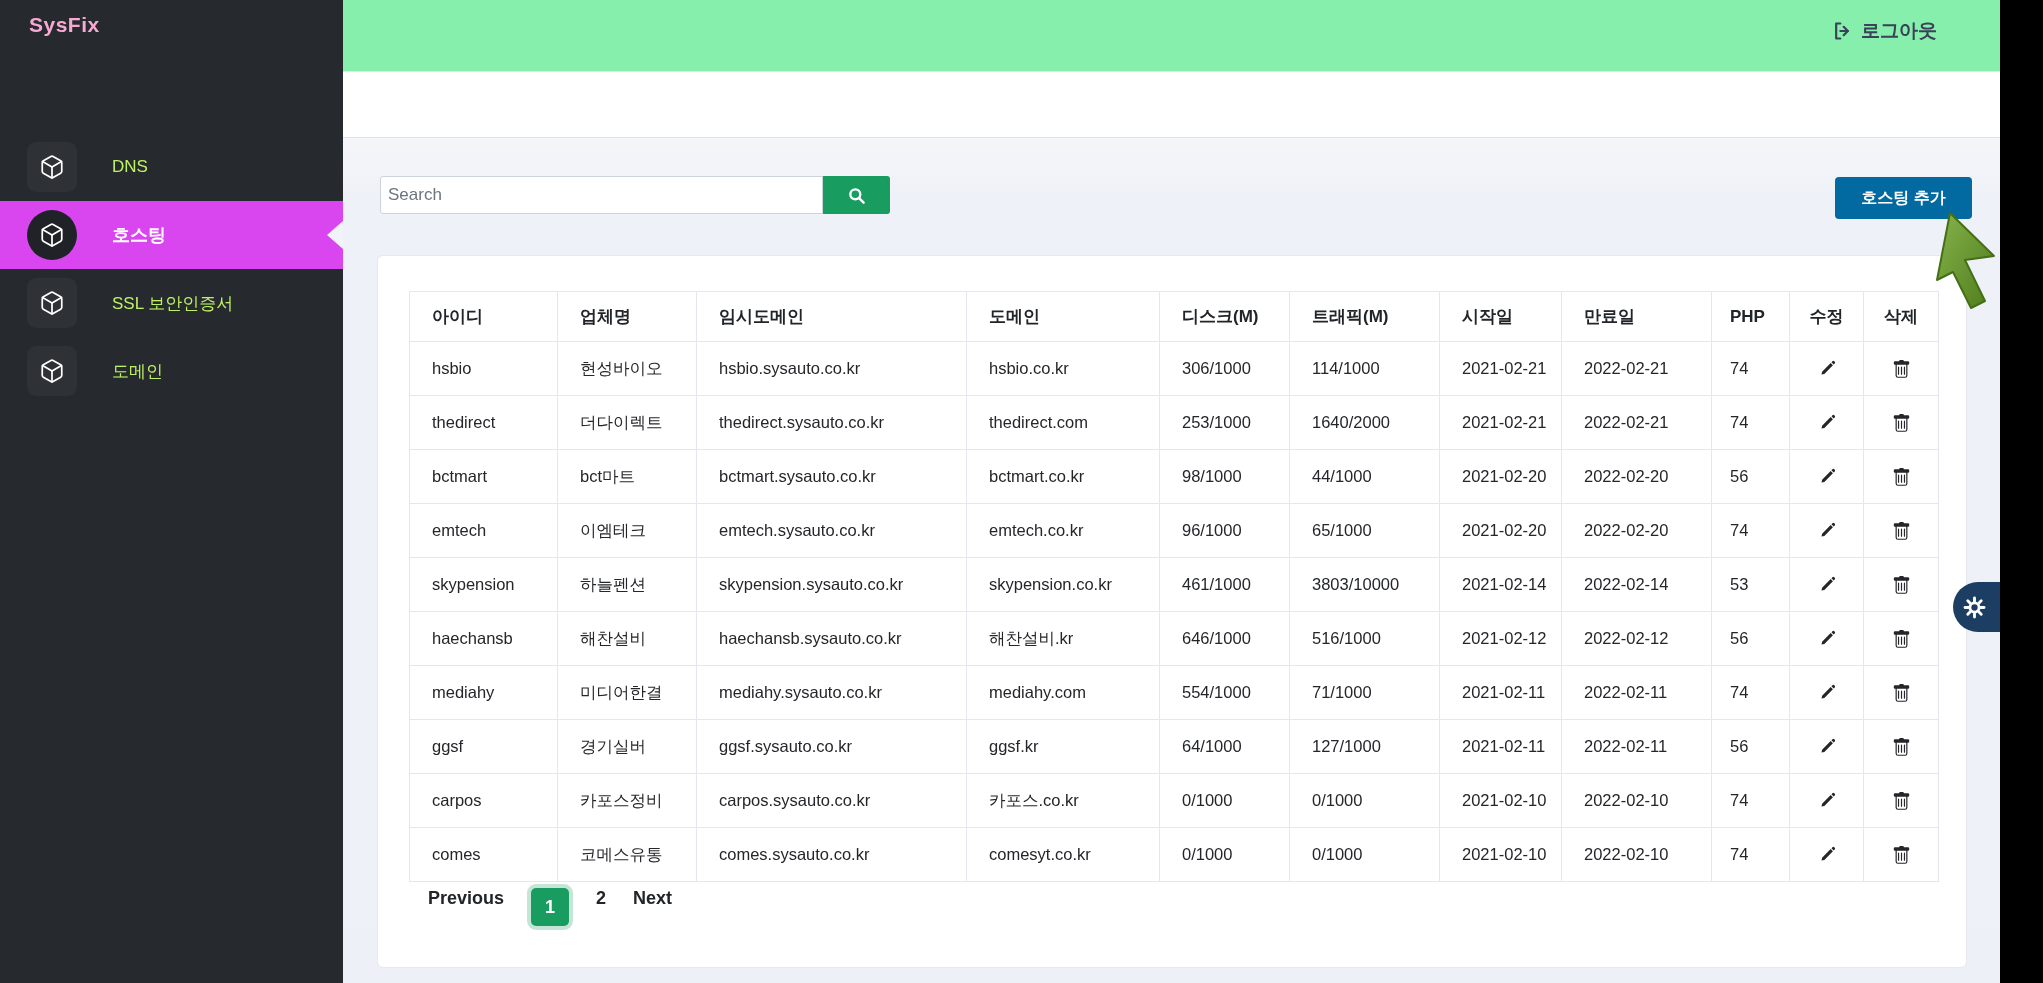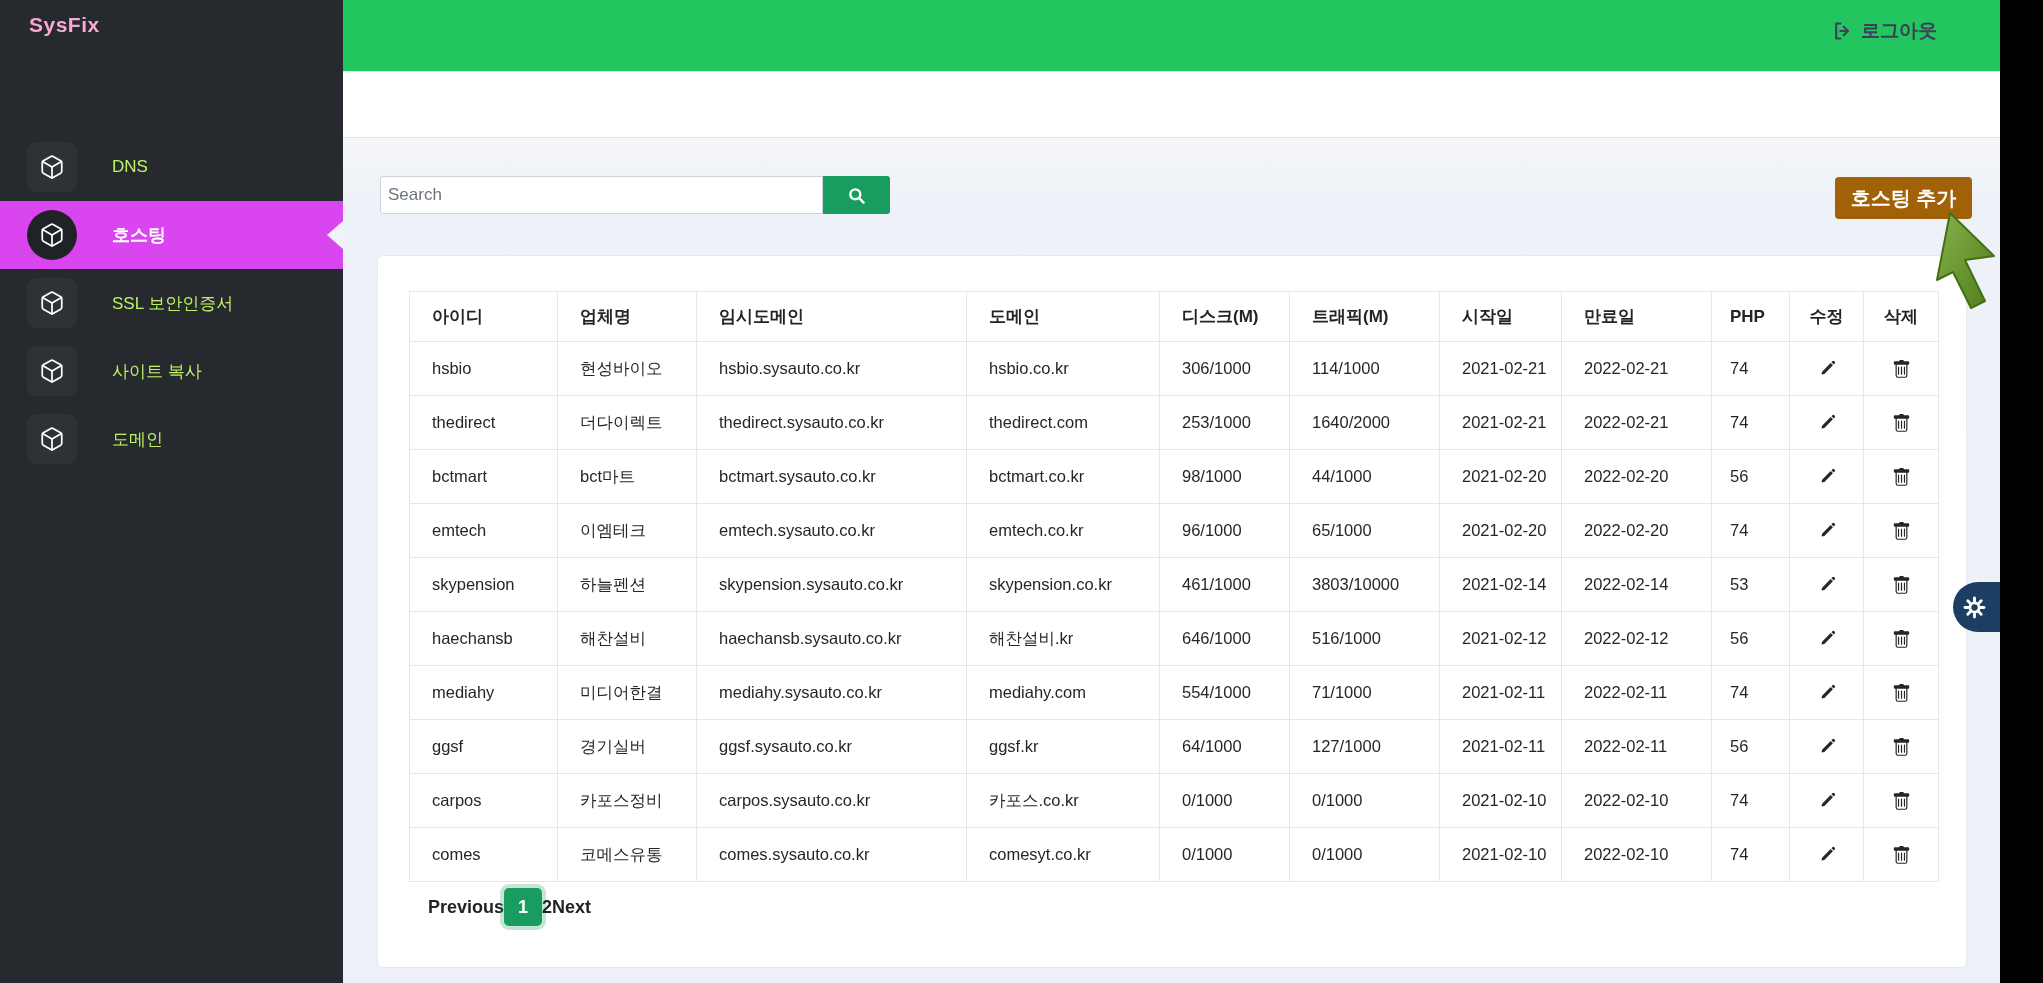--- a/index.html
+++ b/index.html
@@ -2,21 +2,21 @@
 <html><head>
 <meta charset="utf-8">
 <style>
   * { margin:0; padding:0; box-sizing:border-box; }
   html,body { background:#000; }
   body { font-family:"Liberation Sans", sans-serif; }
   .frame { position:relative; width:2043px; height:983px; background:#000; overflow:hidden; }
   .viewport { position:absolute; left:0; top:0; width:2000px; height:983px; background:#edf0f6; overflow:hidden; }
 
   
-  .topbar { position:absolute; left:343px; top:0; width:1657px; height:72px; background:#22c55e; border-bottom:1px solid #e3e7f0; }
+  .topbar { position:absolute; left:343px; top:0; width:1657px; height:72px; background:#86efac; border-bottom:1px solid #e3e7f0; }
   .logout { position:absolute; right:63px; top:18px; display:flex; align-items:center; gap:9px;
             color:#3a4158; font-size:19px; font-weight:bold; cursor:pointer; }
   .subbar { position:absolute; left:343px; top:72px; width:1657px; height:66px; background:#fff;
             border-bottom:1px solid #dfe3ec; box-shadow:0 3px 6px rgba(60,80,120,0.05); }
   .content { position:absolute; left:343px; top:138px; width:1657px; height:845px;
              background:linear-gradient(180deg,#f5f6fa 0%, #eef1f7 7%, #edf0f6 100%); }
 
   
   .sidebar { position:absolute; left:0; top:0; width:343px; height:983px; background:#26292e; z-index:5; }
   .logo { position:absolute; left:29px; top:13px; font-size:21px; font-weight:bold; letter-spacing:.5px; color:#f9a8d4; }
@@ -31,40 +31,40 @@
   .notch { position:absolute; left:327px; top:221px; width:0; height:0; z-index:6;
            border-top:14px solid transparent; border-bottom:14px solid transparent; border-right:16px solid #f1f3f8; }
 
   
   .search-input { position:absolute; left:380px; top:176px; width:443px; height:38px; background:#fff;
                   border:1px solid #cdd3dc; border-radius:3px 0 0 3px; padding:0 7px; font-size:17px; color:#495057;
                   font-family:"Liberation Sans", sans-serif; z-index:2; }
   .search-input::placeholder { color:#6c757d; }
   .search-btn { position:absolute; left:823px; top:176px; width:67px; height:38px; background:#189c5f; border:none;
                 border-radius:0 3px 3px 0; display:flex; align-items:center; justify-content:center; cursor:pointer; z-index:2; }
-  .add-btn { position:absolute; left:1835px; top:177px; width:137px; height:42px; background:#a16207; border:none;
-             border-radius:4px; color:#fff; font-size:20px; font-weight:bold; cursor:pointer; z-index:2;
+  .add-btn { position:absolute; left:1835px; top:177px; width:137px; height:42px; background:#0369a1; border:none;
+             border-radius:4px; color:#fff; font-size:16px; font-weight:bold; cursor:pointer; z-index:2;
              font-family:"Liberation Sans", sans-serif; }
 
   
   .card { position:absolute; left:377px; top:255px; width:1590px; height:713px; background:#fff;
           border:1px solid #e5e8ef; border-radius:6px; z-index:1; }
   table.host { position:absolute; left:31px; top:35px; width:1529px; border-collapse:collapse; table-layout:fixed; }
   table.host th, table.host td { border:1px solid #e4e7ed; }
   table.host th { height:50px; font-size:17px; font-weight:bold; color:#212529; text-align:left; padding-left:22px; }
   table.host td { height:54px; font-size:16.5px; color:#24262a; text-align:left; padding-left:22px; font-weight:500; }
   table.host th.c8, table.host td.c8 { padding-left:18px; }
   table.host th.c9, table.host td.c9, table.host th.c10, table.host td.c10 { text-align:center; padding-left:0; }
   .c0{width:148px}.c1{width:139px}.c2{width:270px}.c3{width:193px}.c4{width:130px}.c5{width:150px}
   .c6{width:122px}.c7{width:150px}.c8{width:78px}.c9{width:74px}.c10{width:75px}
   td.icon-cell { cursor:pointer; color:#212529; }
   td.icon-cell svg { vertical-align:middle; }
 
   
-  .pagination { position:absolute; left:50px; top:632px; display:flex; align-items:center; 
+  .pagination { position:absolute; left:50px; top:632px; display:flex; align-items:flex-start; gap:27px;
                 font-size:18px; color:#212529; font-weight:bold; }
   .page-link { cursor:pointer; }
   .page-active { width:38px; height:38px; background:#189c5f; color:#fff; border-radius:5px;
                  display:flex; align-items:center; justify-content:center; font-size:18px; font-weight:bold;
                  box-shadow:0 0 0 4px rgba(24,156,95,0.25); cursor:pointer; }
 
   
   .gear-tab { position:absolute; left:1953px; top:582px; width:47px; height:50px; background:#1c3e63;
               border-radius:25px 0 0 25px; display:flex; align-items:center; justify-content:center;
               cursor:pointer; z-index:4; }
@@ -125,30 +125,20 @@
           <span class="nav-label">SSL 보안인증서</span>
         </div>
         <div class="nav-item">
           <span class="chip">
               <svg width="26" height="26" viewBox="0 0 24 24" fill="none" stroke="currentColor" stroke-width="1.6" stroke-linecap="round" stroke-linejoin="round">
                 <path d="M21 16V8a2 2 0 0 0-1-1.73l-7-4a2 2 0 0 0-2 0l-7 4A2 2 0 0 0 3 8v8a2 2 0 0 0 1 1.73l7 4a2 2 0 0 0 2 0l7-4A2 2 0 0 0 21 16z"></path>
                 <polyline points="3.27 6.96 12 12.01 20.73 6.96"></polyline>
                 <line x1="12" y1="22.08" x2="12" y2="12"></line>
               </svg>
             </span>
-          <span class="nav-label">사이트 복사</span>
-        </div>
-        <div class="nav-item">
-          <span class="chip">
-              <svg width="26" height="26" viewBox="0 0 24 24" fill="none" stroke="currentColor" stroke-width="1.6" stroke-linecap="round" stroke-linejoin="round">
-                <path d="M21 16V8a2 2 0 0 0-1-1.73l-7-4a2 2 0 0 0-2 0l-7 4A2 2 0 0 0 3 8v8a2 2 0 0 0 1 1.73l7 4a2 2 0 0 0 2 0l7-4A2 2 0 0 0 21 16z"></path>
-                <polyline points="3.27 6.96 12 12.01 20.73 6.96"></polyline>
-                <line x1="12" y1="22.08" x2="12" y2="12"></line>
-              </svg>
-            </span>
           <span class="nav-label">도메인</span>
         </div>
       </div>
     </div>
     <div class="notch"></div>
 
     <input class="search-input" type="text" placeholder="Search" style="">
     <button class="search-btn">
       <span style="display:flex;">
         <svg width="19" height="19" viewBox="0 0 24 24" fill="none" stroke="#fff" stroke-width="3" stroke-linecap="round">

